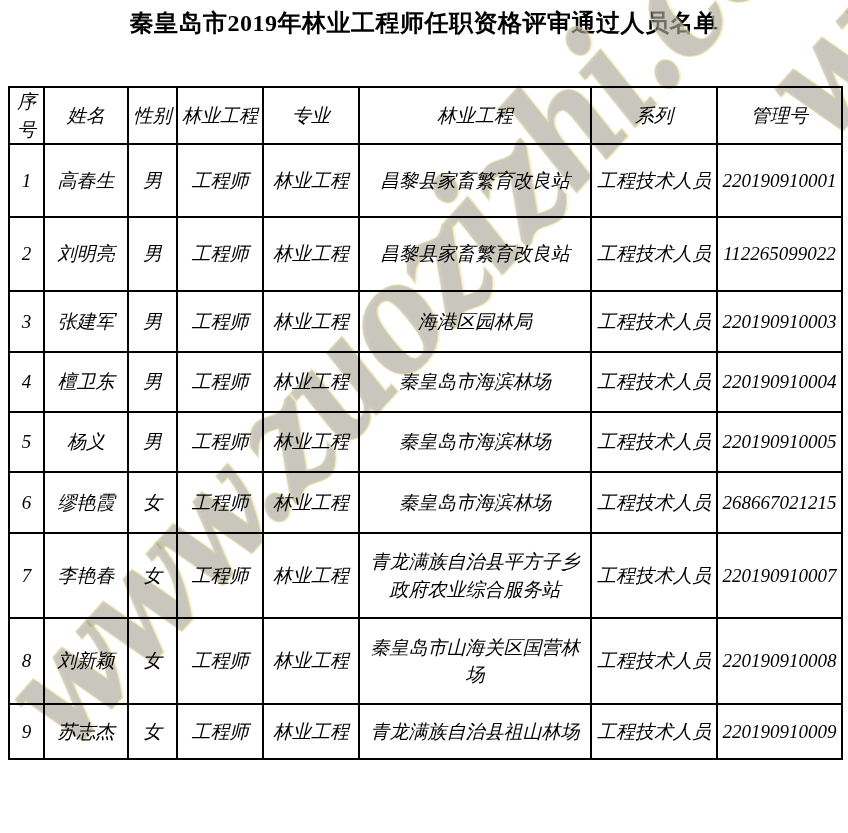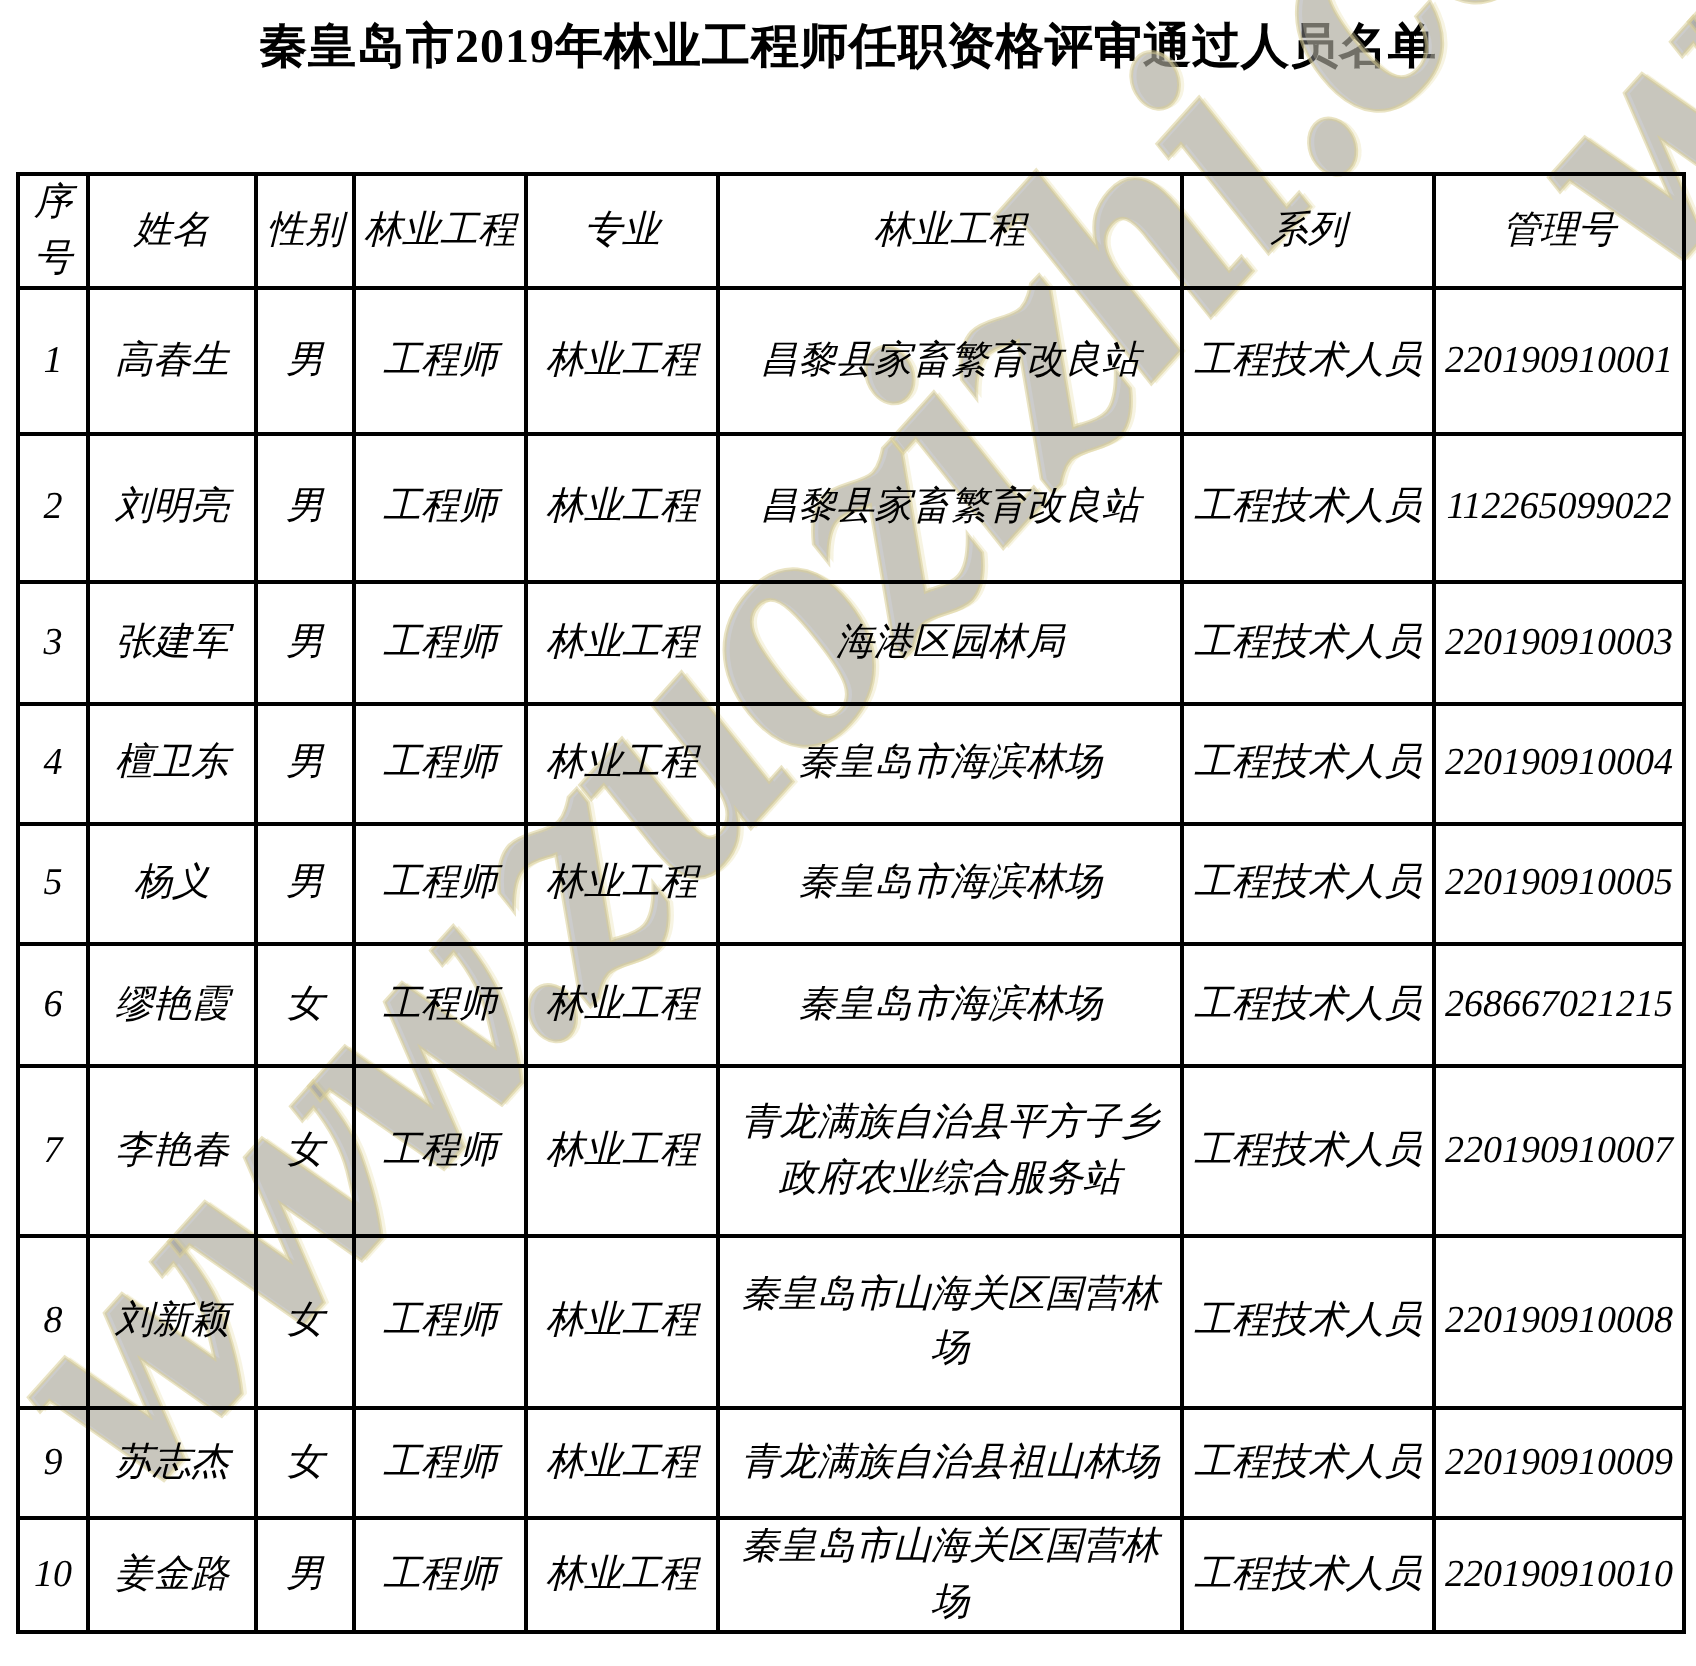--- a/index.html
+++ b/index.html
@@ -162,24 +162,14 @@
       <tr>
         <td>9</td>
         <td>苏志杰</td>
         <td>女</td>
         <td>工程师</td>
         <td>林业工程</td>
         <td>青龙满族自治县祖山林场</td>
         <td>工程技术人员</td>
         <td>220190910009</td>
       </tr>
-      <tr>
-        <td>10</td>
-        <td>姜金路</td>
-        <td>男</td>
-        <td>工程师</td>
-        <td>林业工程</td>
-        <td>秦皇岛市山海关区国营林场</td>
-        <td>工程技术人员</td>
-        <td>220190910010</td>
-      </tr>
     </tbody>
 </table>
 
 </body></html>

